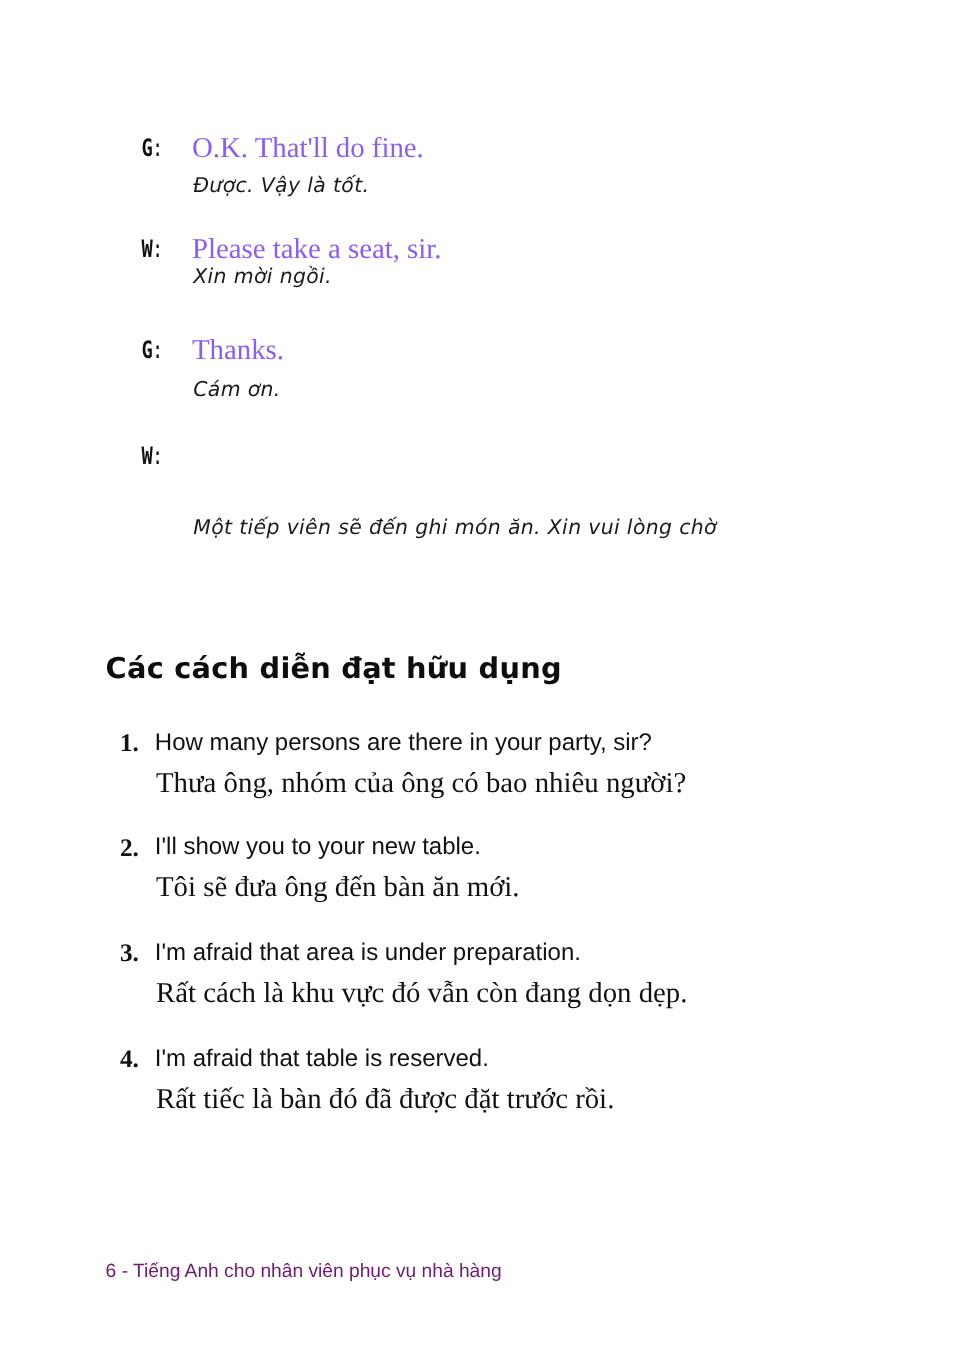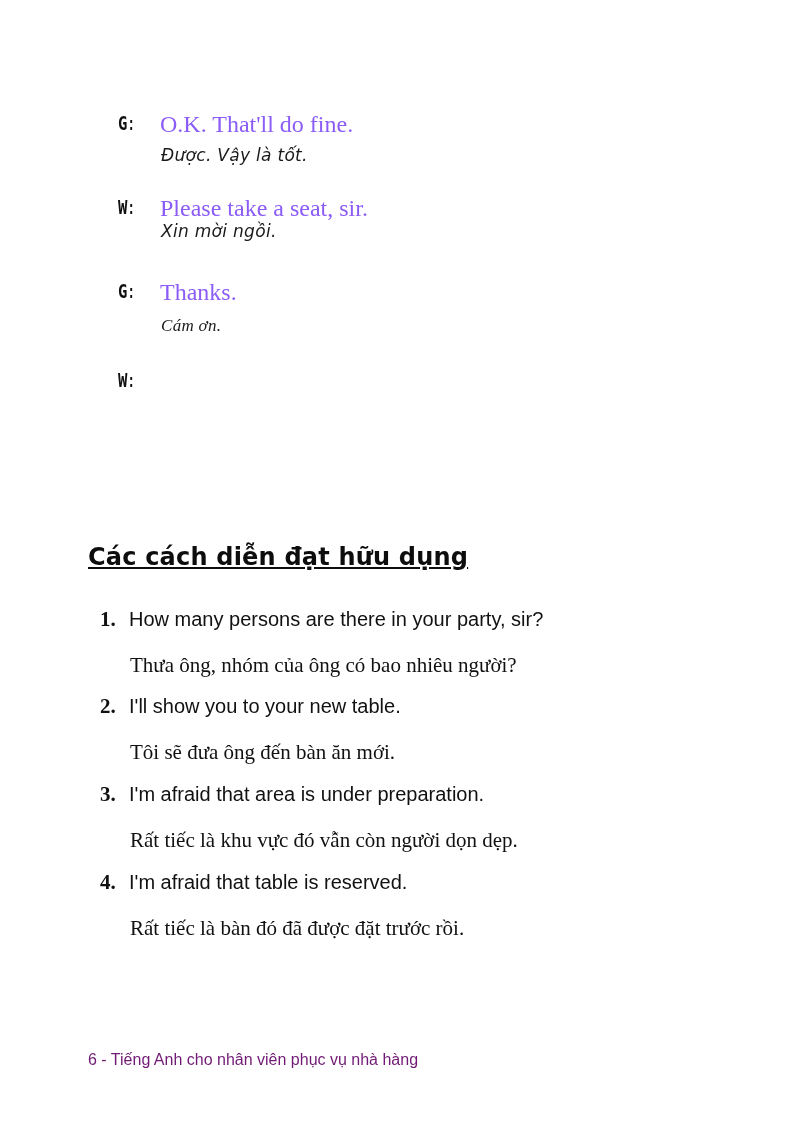--- a/index.html
+++ b/index.html
@@ -63,21 +63,20 @@
     }
     .heading {
       position: absolute;
       left: 88px;
       top: 543px;
       font-family: "DejaVu Sans", "Liberation Sans", sans-serif;
       font-weight: bold;
       font-size: 24px;
       letter-spacing: 0.2px;
       color: #0d0d0d;
-      text-decoration: underline;
     }
     .phrase {
       position: absolute;
       left: 100px;
       width: 680px;
     }
     .num {
       position: absolute;
       left: 0;
       top: 0;
@@ -95,25 +94,24 @@
       font-size: 20px;
       line-height: 28px;
       color: #111;
       white-space: nowrap;
     }
     .phrase-vi {
       position: absolute;
       left: 30px;
       top: 34px;
       font-family: "Liberation Serif", "DejaVu Serif", serif;
-      font-size: 21px;
+      font-size: 24px;
       line-height: 28px;
       color: #111;
       white-space: nowrap;
-      margin-top: 12px;
     }
     .footer {
       position: absolute;
       left: 88px;
       top: 1051px;
       font-family: "Liberation Sans", "DejaVu Sans", sans-serif;
       font-size: 16px;
       color: #701a75;
       white-space: nowrap;
     }
@@ -131,28 +129,29 @@
 
   <div class="turn" style="top:193px;">
     <span class="speaker"><span>W</span><span class="colon">:</span></span>
     <div class="en">Please take a seat, sir.</div>
     <div class="vi" style="top:24px;">Xin mời ngồi.</div>
   </div>
 
   <div class="turn" style="top:277px;">
     <span class="speaker"><span>G</span><span class="colon">:</span></span>
     <div class="en">Thanks.</div>
-    <div class="vi" style="top:34px;font-family:Liberation Serif, serif;">Cám ơn.</div>
+    <div class="vi" style="top:34px;">Cám ơn.</div>
   </div>
 
   <div class="turn" style="top:366px;">
     <span class="speaker"><span>W</span><span class="colon">:</span></span>
     <div class="en" style="white-space:nowrap;">
     </div>
     <div class="vi" style="top:60px; white-space:nowrap;">
+      <div>Một tiếp viên sẽ đến ghi món ăn. Xin vui lòng chờ</div>
     </div>
   </div>
 
 </div>
 
 <div class="heading">Các cách diễn đạt hữu dụng</div>
 
 <div class="phrase" style="top:605px;">
   <span class="num">1.</span>
   <span class="phrase-en">How many persons are there in your party, sir?</span>
@@ -161,21 +160,21 @@
 
 <div class="phrase" style="top:692px;">
   <span class="num">2.</span>
   <span class="phrase-en">I'll show you to your new table.</span>
   <span class="phrase-vi">Tôi sẽ đưa ông đến bàn ăn mới.</span>
 </div>
 
 <div class="phrase" style="top:780px;">
   <span class="num">3.</span>
   <span class="phrase-en">I'm afraid that area is under preparation.</span>
-  <span class="phrase-vi">Rất tiếc là khu vực đó vẫn còn người dọn dẹp.</span>
+  <span class="phrase-vi">Rất cách là khu vực đó vẫn còn đang dọn dẹp.</span>
 </div>
 
 <div class="phrase" style="top:868px;">
   <span class="num">4.</span>
   <span class="phrase-en">I'm afraid that table is reserved.</span>
   <span class="phrase-vi">Rất tiếc là bàn đó đã được đặt trước rồi.</span>
 </div>
 
 <div class="footer">
   <span>6</span>

